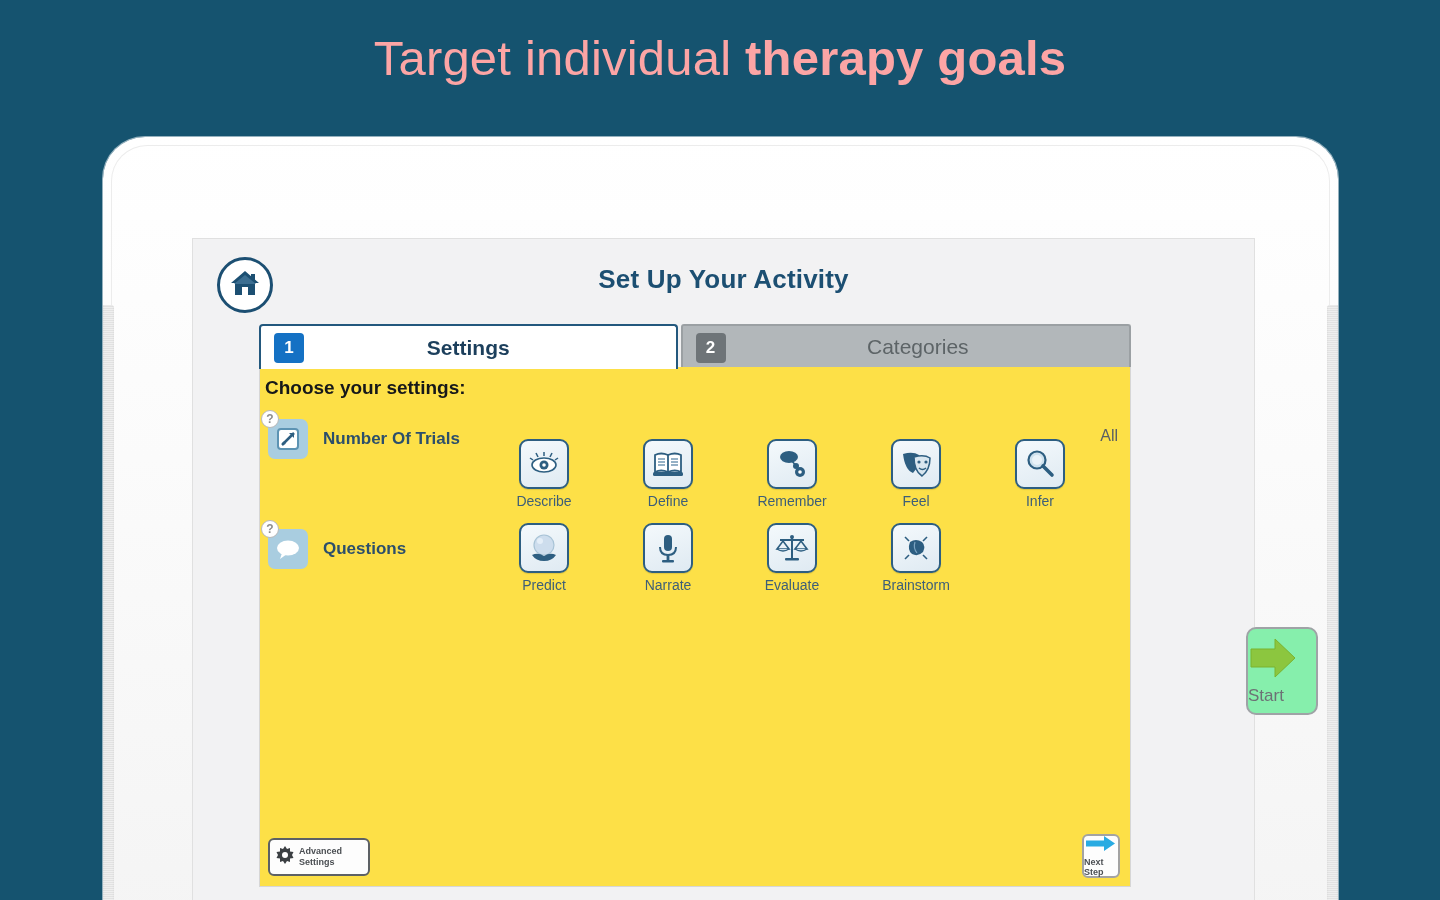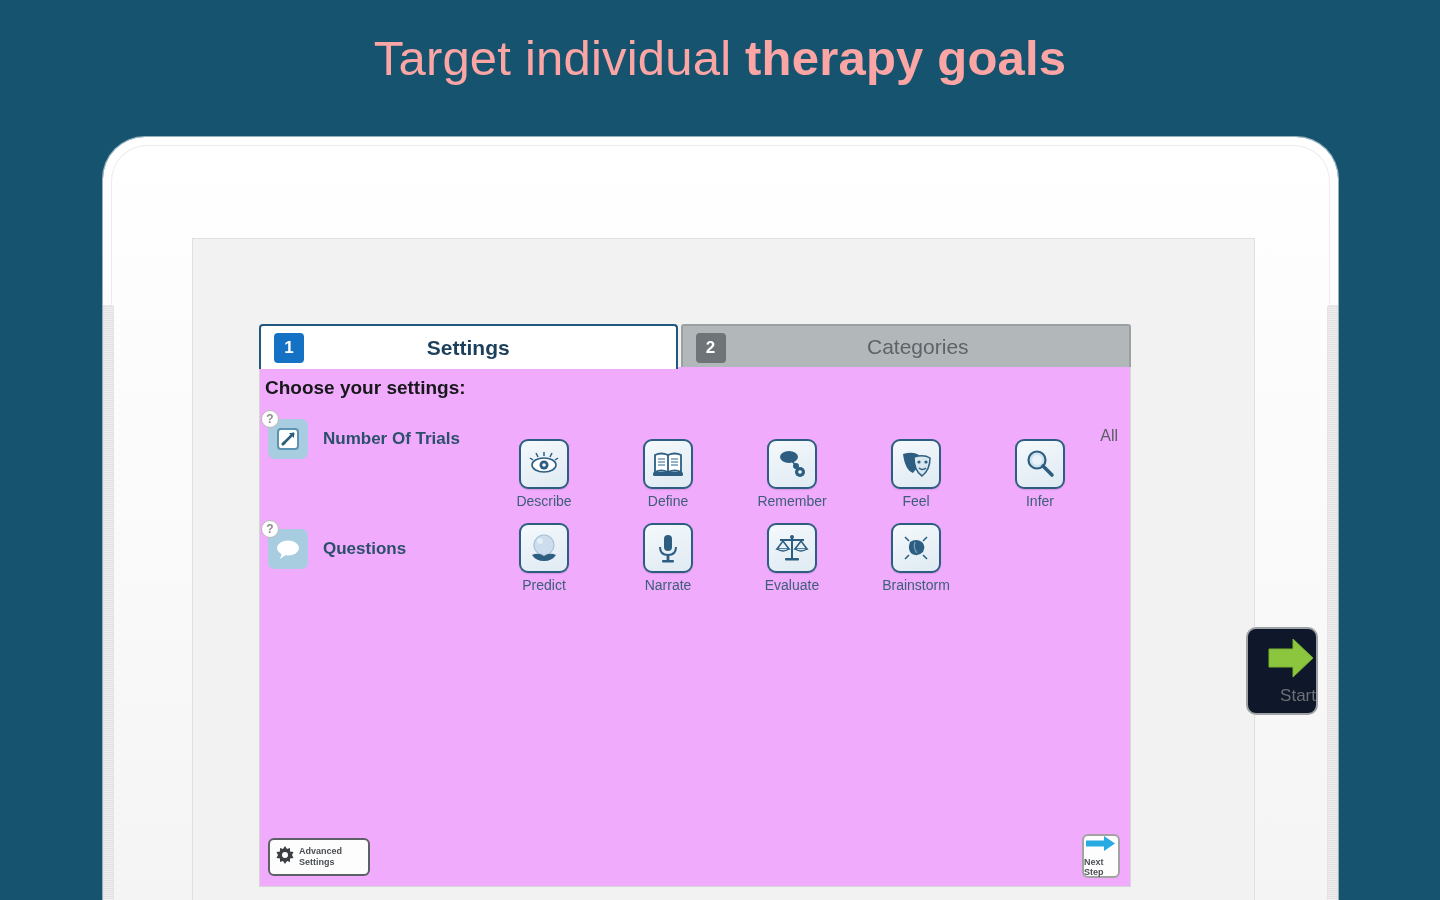--- a/index.html
+++ b/index.html
@@ -188,21 +188,21 @@
   .tab.active .tab-label   { color: #1c3f5c; }
   .tab.inactive .tab-label { color: #5d6467; font-weight: 400; margin-left: 24px; }
 
   
   .panel {
     position: absolute;
     left: 66px;
     top: 128px;
     width: 872px;
     height: 520px;
-    background: #f0abfc;
+    background: #fde047;
     border: 1px solid #d6d6d6;
     border-top: none;
   }
 
   .choose-label {
     position: absolute;
     left: 5px;
     top: 10px;
     font-size: 19px;
     font-weight: 700;
@@ -330,24 +330,24 @@
 
   
   .start-btn {
     position: absolute;
     left: 1053px;
     top: 388px;
     width: 72px;
     height: 88px;
     border: 2px solid #9fa3a6;
     border-radius: 10px;
-    background: #0f172a;
+    background: #86efac;
     display: flex;
     flex-direction: column;
-    align-items: flex-end;
+    align-items: flex-start;
     justify-content: center;
     gap: 2px;
   }
   .start-text {
     font-size: 17px;
     color: #6d7175;
   }
 </style>
 </head>
 <body>
@@ -358,20 +358,32 @@
 
 <div class="tablet">
   <div class="tablet-inner-ring"></div>
   <div class="edge-strip left"></div>
   <div class="edge-strip right"></div>
   <div class="sensor-dot"></div>
   <div class="camera"></div>
 
   <div class="screen">
 
+    <div class="app-header">
+      <div class="home-btn">
+        <span>
+          <svg width="32" height="30" viewBox="0 0 32 30">
+            <path d="M16 3 L30 15 L26 15 L26 27 L19 27 L19 19 L13 19 L13 27 L6 27 L6 15 L2 15 Z" fill="#1c4f72"></path>
+            <rect x="22" y="6" width="4" height="6" fill="#1c4f72"></rect>
+            <path d="M16 7 L27 16 L5 16 Z" fill="#3c6e91"></path>
+          </svg>
+        </span>
+      </div>
+      <div class="app-title">Set Up Your Activity</div>
+    </div>
 
     <div class="tabs">
       <div class="tab active">
         <span class="tab-badge">1</span>
         <span class="tab-label">Settings</span>
       </div>
       <div class="tab inactive">
         <span class="tab-badge">2</span>
         <span class="tab-label">Categories</span>
       </div>

